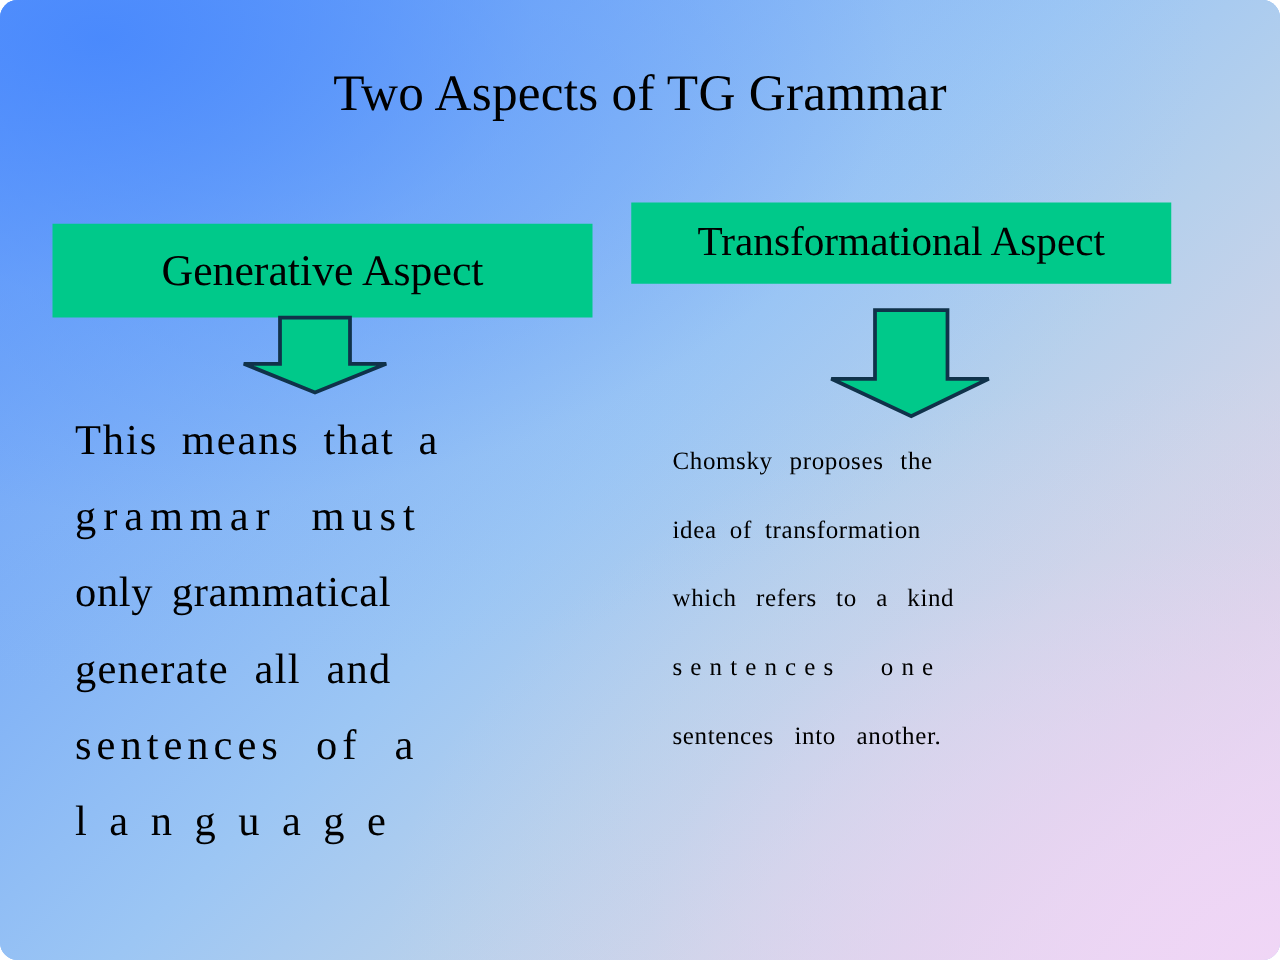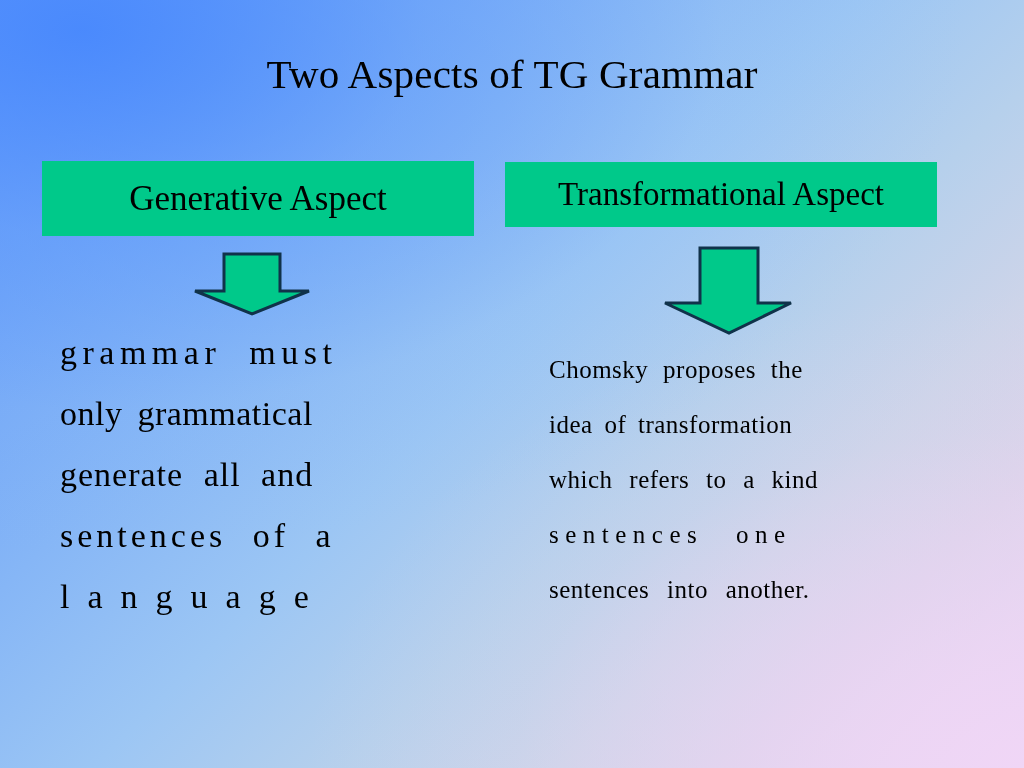--- a/index.html
+++ b/index.html
@@ -11,20 +11,21 @@
     height: 768px;
     overflow: hidden;
     font-family: "Liberation Serif", "DejaVu Serif", serif;
   }
   #slide {
     position: relative;
     width: 1024px;
     height: 768px;
     overflow: hidden;
     background: #8fbdf6;
+    border-radius: 14px;
   }
   
   #bg-base {
     position: absolute;
     inset: 0;
     background: linear-gradient(135deg,
         #5b93fb 0%,
         #6ea3f8 16%,
         #86b6f6 33%,
         #9cc6f4 48%,
@@ -70,21 +71,21 @@
     position: absolute;
     background: #00c98a;
     color: #000000;
     display: flex;
     align-items: center;
     justify-content: center;
     white-space: nowrap;
   }
   #box-generative {
     left: 42px;
-    top: 161px;
+    top: 179px;
     width: 432px;
     height: 75px;
     font-size: 35px;
   }
   #box-transformational {
     left: 505px;
     top: 162px;
     width: 432px;
     height: 65px;
     font-size: 33px;
@@ -114,22 +115,21 @@
   #body-left {
     left: 60px;
     top: 322px;
     width: 400px;
     font-size: 34px;
   }
   #body-right {
     left: 538px;
     top: 342px;
     width: 438px;
-    font-size: 25px;
-    margin-left: 11px;
+    font-size: 20px;
   }
   .tline {
     display: block;
     white-space: nowrap;
   }
   #body-left .tline { line-height: 61px; }
   #body-right .tline { line-height: 55px; }
   .sp-1  { letter-spacing: 1.5px; word-spacing: 9px; }
   .sp-2  { letter-spacing: 5.5px; word-spacing: 14px; }
   .sp-3  { letter-spacing: 1px;  word-spacing: 11px; }
@@ -158,20 +158,21 @@
     <span>Generative Aspect</span>
   </div>
 
   <div id="arrow-left" class="arrow">
     <svg viewBox="0 0 118 64" width="118" height="64">
       <polygon points="31,2 87,2 87,39 116,39 59,62 2,39 31,39" fill="#00c98a" stroke="#10324a" stroke-width="3" stroke-linejoin="miter"></polygon>
     </svg>
   </div>
 
   <div id="body-left" class="body-block">
+    <span class="tline sp-1">This means that a</span>
     <span class="tline sp-2">grammar must</span>
     <span class="tline sp-4">only grammatical</span>
     <span class="tline sp-3">generate all and</span>
     <span class="tline sp-5">sentences of a</span>
     <span class="tline sp-6">language</span>
   </div>
 
   <div id="box-transformational" class="aspect-box">
     <span>Transformational Aspect</span>
   </div>

